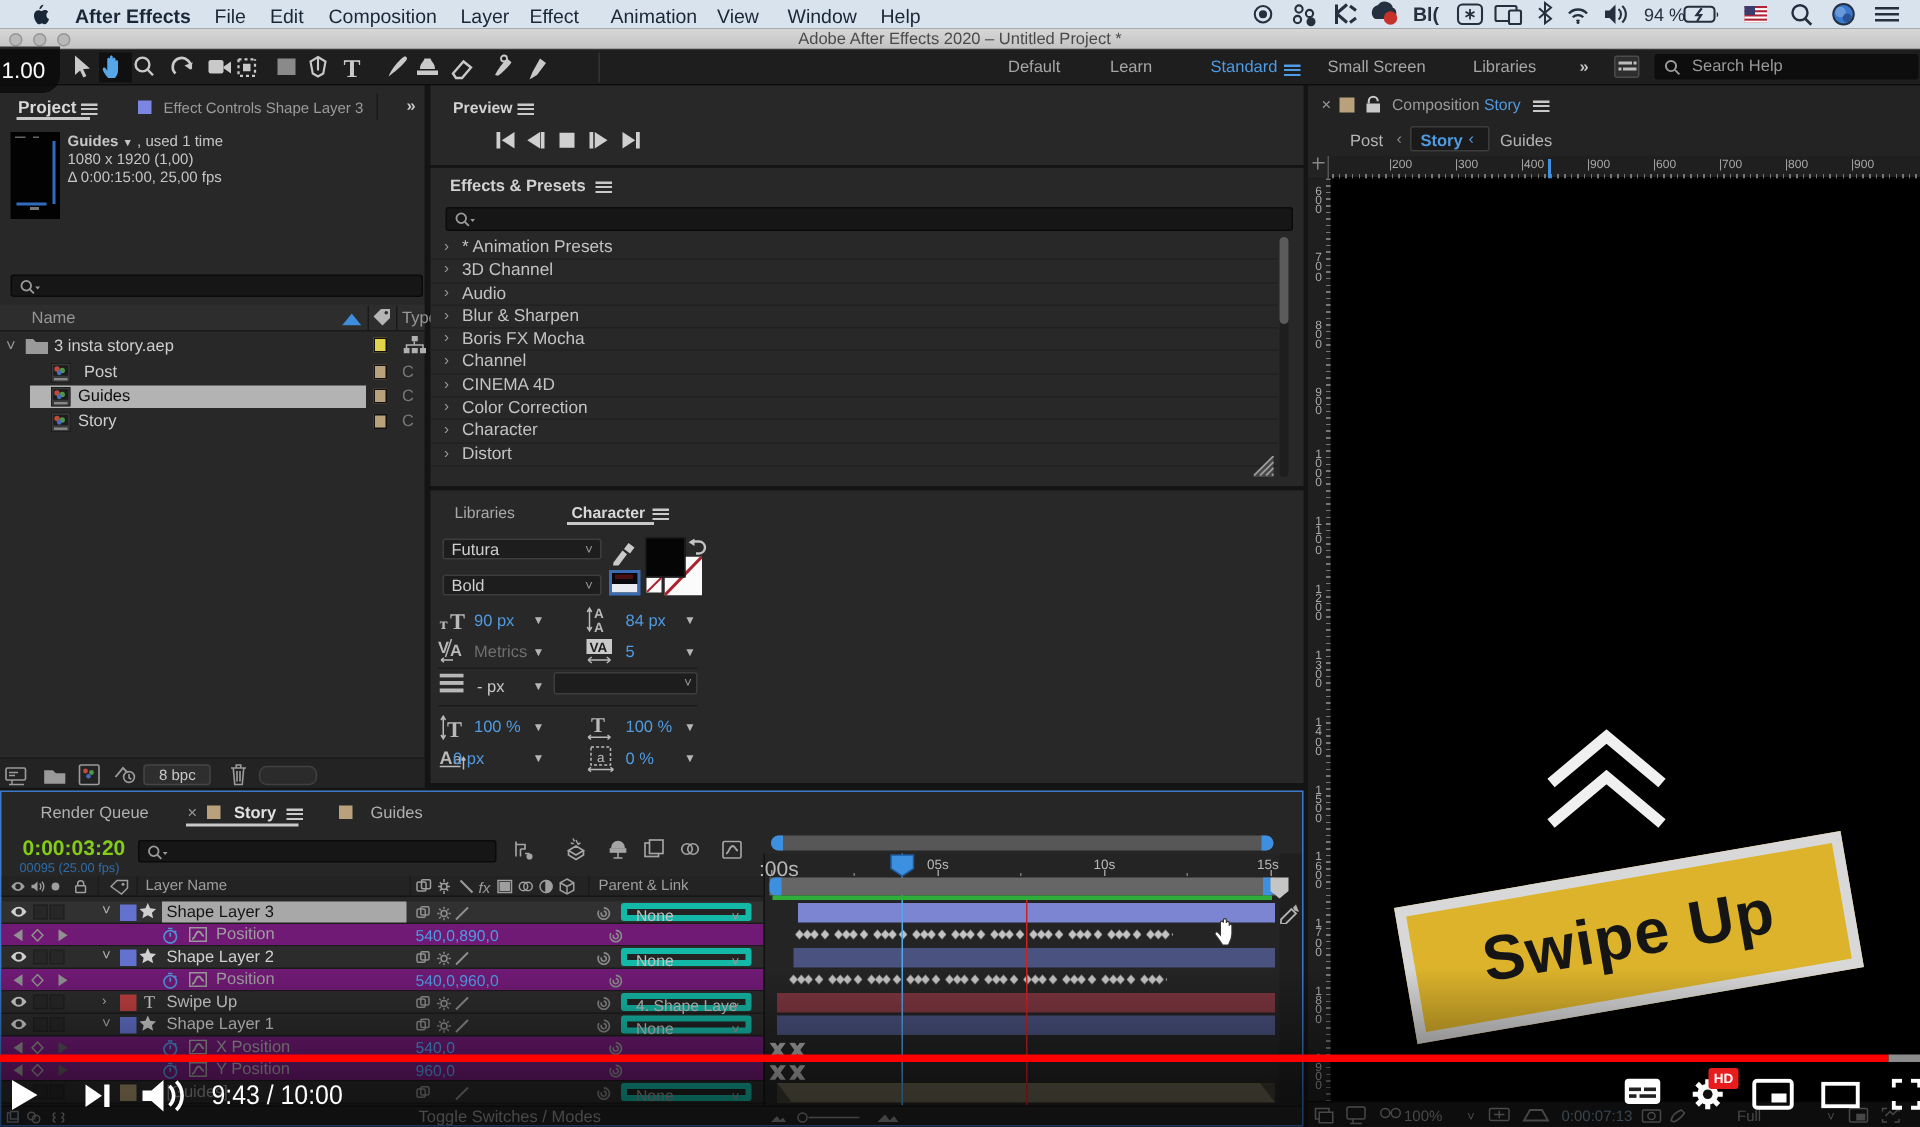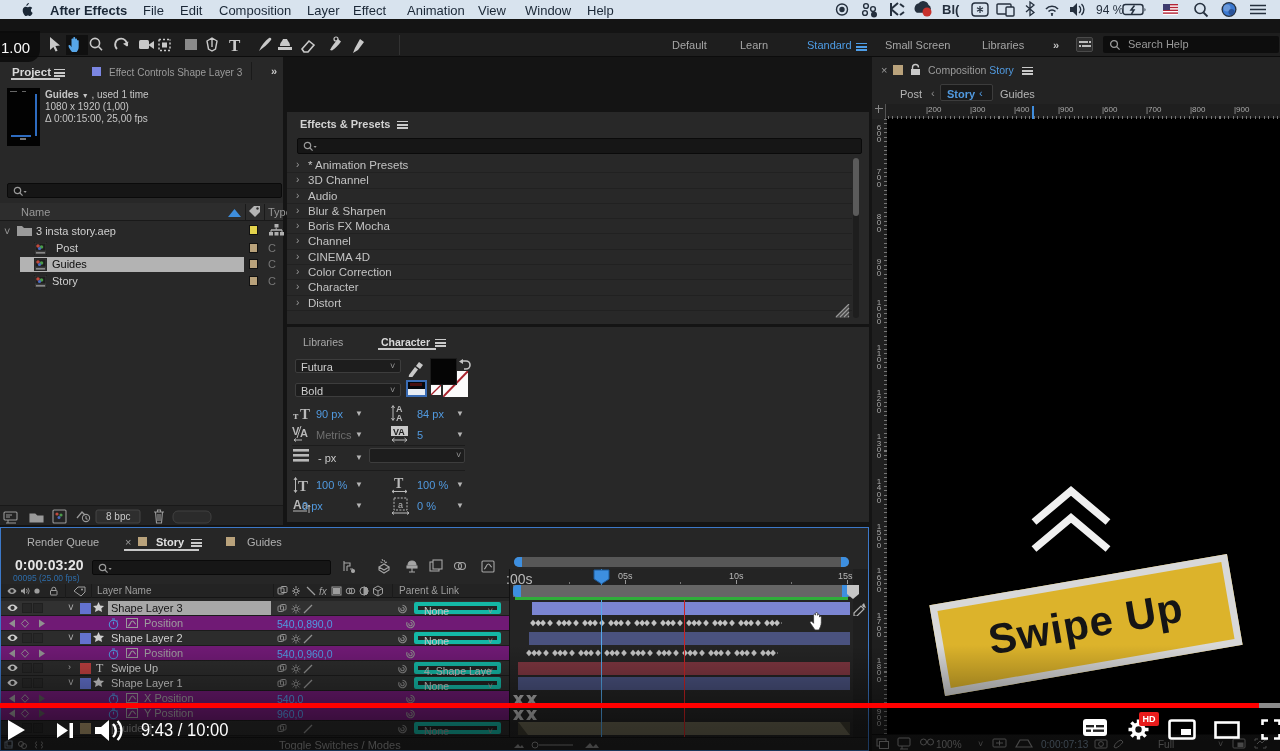--- a/index.html
+++ b/index.html
@@ -119,20 +119,26 @@
             <circle cx="9" cy="9.5" r="6.2" fill="#3b79d1"></circle>
             <circle cx="7" cy="8" r="3.5" fill="#7ea7e0" opacity=".7"></circle>
             <circle cx="11.5" cy="12" r="3" fill="#274a8a" opacity=".8"></circle>
           </g>
         <g transform="translate(418,0)" stroke-width="1.7">
             <path d="M2 5.5h16M2 9.5h16M2 13.5h16"></path>
           </g>
       </g>
     </svg>
   </div>
+  <div id="titlebar" class="abs">
+    <div class="tl" style="left:6px"></div>
+      <div class="tl" style="left:22px"></div>
+      <div class="tl" style="left:38px"></div>
+    <div id="ttext">Adobe After Effects 2020 – Untitled Project *</div>
+  </div>
   <div id="toolbar" class="abs">
     <svg class="abs" style="left:0;top:0" width="400" height="24" viewBox="0 0 400 24">
       <g fill="#c9c9c9">
         <path d="M50 4l0 13 3.4-3 2.2 4.6 2-.9-2.2-4.6 4.6-.5z"></path>
         <rect x="66" y="2" width="22" height="20" fill="#101010"></rect>
         <path fill="#57a6e8" d="M72 19c-1.5-2-3.5-4.5-3.5-6 0-1.2 1.4-1.4 2-.4l1 1.6V6.5c0-1.4 1.8-1.4 1.8 0V5c0-1.4 1.9-1.4 1.9 0v1.4c0-1.3 1.8-1.3 1.8 0V8c0-1.2 1.7-1.2 1.7 0v6c0 2.5-1.2 3.8-2 5z"></path>
         <g fill="none" stroke="#c9c9c9" stroke-width="1.6">
             <circle cx="95" cy="10" r="4.6"></circle>
             <path d="M98.5 13.5l3.5 3.7"></path>
           </g>
@@ -313,20 +319,37 @@
             </g>
         </g>
         <rect x="93" y="1" width="44" height="13" rx="2" fill="#2e2e2e" stroke="#454545"></rect>
         <text x="103" y="11" font-size="10" fill="#c9c9c9" font-family="Liberation Sans">8 bpc</text>
         <g fill="none" stroke="#9a9a9a" stroke-width="1.1" transform="translate(150,0)">
             <path d="M1 3h10M2.5 3l1 11h5l1-11M5 5v7M7 5v7M4.5 1h3v2h-3z"></path>
           </g>
         <rect x="170" y="2" width="38" height="12" rx="5" fill="#2b2b2b" stroke="#404040"></rect>
       </svg>
     </div>
+  </div>
+  <div id="preview" class="panel" style="left:287px;top:57px;width:582px;height:53px">
+    <div class="ptitle" style="left:15px;top:9px;font-size:10.5px">Preview</div>
+    <div class="ham" style="left:58px;top:12px"></div>
+    <svg class="abs" style="left:42px;top:30px" width="150" height="13" viewBox="0 0 150 13">
+      <g fill="#cfcfcf">
+        <rect x="2" y="1" width="2.5" height="11"></rect>
+          <path d="M14 1v11L5.5 6.5z"></path>
+        <path d="M31 1v11l-8.5-5.5z"></path>
+          <rect x="31.5" y="1" width="2.5" height="11"></rect>
+        <rect x="44" y="1.5" width="10" height="10"></rect>
+        <rect x="64" y="1" width="2.5" height="11"></rect>
+          <path d="M67.5 1l8.5 5.5L67.5 12z"></path>
+        <path d="M86 1l8.5 5.5L86 12z"></path>
+          <rect x="95" y="1" width="2.5" height="11"></rect>
+      </g>
+    </svg>
   </div>
   <div id="effects" class="panel" style="left:287px;top:112px;width:582px;height:212px">
     <div class="ptitle" style="left:13px;top:6px">Effects &amp; Presets</div>
     <div class="ham" style="left:110px;top:9px"></div>
     <div class="well" style="left:10px;top:26px;width:565px;height:16px">
       <svg class="abs" style="left:5px;top:2px" width="14" height="11" viewBox="0 0 14 11">
           <g fill="none" stroke="#9a9a9a" stroke-width="1.2">
             <circle cx="4.5" cy="4.5" r="3.2"></circle>
             <path d="M7 7l2.6 2.6"></path>
             <path d="M10.5 5l1.6 2 1.6-2z" fill="#9a9a9a" stroke="none"></path>
@@ -598,21 +621,21 @@
   </div>
   <div id="timeline" class="panel" style="left:0;top:527px;width:869px;height:224px;background:#262626;border:1px solid #3c78c8;font-size:11px;overflow:hidden">
     <span class="abs" style="left:26px;top:8px;color:#b0b0b0">Render Queue</span>
     <span class="abs" style="left:124px;top:8px;color:#9a9a9a">×</span>
     <div class="abs" style="left:137px;top:9px;width:9px;height:9px;background:#b9a27b"></div>
     <span class="abs" style="left:155px;top:8px;font-weight:bold;color:#e0e0e0">Story</span>
     <div class="ham" style="left:190px;top:11px"></div>
     <div class="abs" style="left:123px;top:21px;width:75px;height:2px;background:#c8c8c8"></div>
     <div class="abs" style="left:225px;top:9px;width:9px;height:9px;background:#b9a27b"></div>
     <span class="abs" style="left:246px;top:8px;color:#b0b0b0">Guides</span>
-    <span class="abs" style="left:14px;top:29px;font-size:14px;font-weight:bold;color:#e5e5e5">0:00:03:20</span>
+    <span class="abs" style="left:14px;top:29px;font-size:14px;font-weight:bold;color:#84cc16">0:00:03:20</span>
     <span class="abs" style="left:12px;top:45px;font-size:8.5px;color:#2e6ca8">00095 (25.00 fps)</span>
     <div class="well" style="left:91px;top:32px;width:239px;height:15px">
       <svg class="abs" style="left:5px;top:2px" width="14" height="11" viewBox="0 0 14 11">
           <g fill="none" stroke="#9a9a9a" stroke-width="1.2">
             <circle cx="4.5" cy="4.5" r="3.2"></circle>
             <path d="M7 7l2.6 2.6"></path>
             <path d="M10.5 5l1.6 2 1.6-2z" fill="#9a9a9a" stroke="none"></path>
           </g>
         </svg>
     </div>

